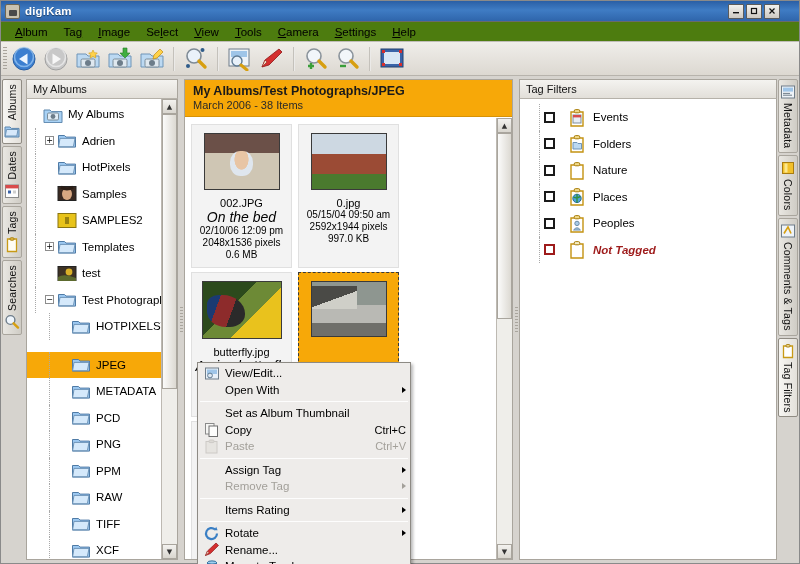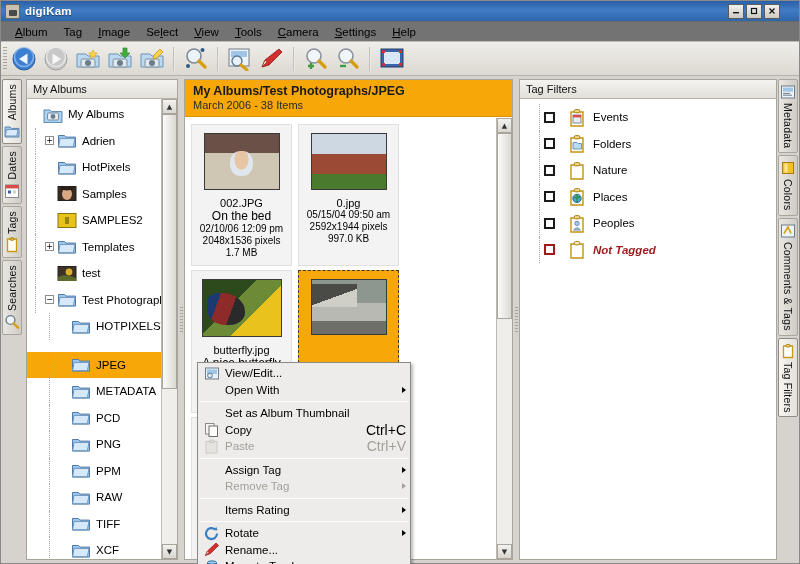--- a/index.html
+++ b/index.html
@@ -58,21 +58,21 @@
     border: 1px solid #5b5b5b;
     border-radius: 1px;
     display: flex; align-items: center; justify-content: center;
     color: #111; font-size: 9px; line-height: 1;
     font-family: "DejaVu Sans", sans-serif;
   }
 
   
   #menubar {
     height: 20px;
-    background: #737373;
+    background: #4d7c0f;
     display: flex; align-items: center;
     padding-left: 6px;
     flex: 0 0 auto;
     border-bottom: 1px solid #c0bdb7;
   }
   .menu-item {
     padding: 2px 8px;
     font-size: 11.5px; color: #000;
   }
   .menu-item u { text-decoration: underline; }
@@ -271,21 +271,21 @@
     background: #f7a808;
     border: 1px dashed #3a3a3a;
   }
   .thumb {
     margin: 0 auto 7px;
     border: 1px solid #3a3a3a;
     display: block;
     background: #bbb;
   }
   .cell .fname { font-size: 11px; color: #000; }
-  .cell .fcap { font-size: 12px; color: #000; }
+  .cell .fcap { font-size: 14px; color: #000; font-style: italic; }
   .cell .fmeta { font-size: 10px; color: #000; line-height: 12px; }
 
   
   .t-baby  { background:
       linear-gradient(to bottom, #6b5048 0 34%, #cfc6b4 34% 100%);
       position: relative; }
   .t-baby::after { content:""; position:absolute; left:34%; top:30%; width:32%; height:46%;
       background: radial-gradient(ellipse at 50% 34%, #e8c5a5 0 42%, #dfe6ee 45% 100%); border-radius:44%; }
   .t-bldg1 { background: linear-gradient(to bottom,#cdd8e2 0 36%, #9b4b35 36% 72%, #4a7a2e 72% 100%); }
   .t-butterfly { background: linear-gradient(135deg,#2c4a1c 0 40%, #6d8a36 40% 62%, #e9c21d 62% 100%); position:relative;}
@@ -336,21 +336,21 @@
   .mi {
     display: flex; align-items: center;
     height: 16.5px;
     padding: 0 4px 0 6px;
     font-size: 11.5px; color: #000;
     position: relative;
   }
   .mi .mi-icon { width: 16px; height: 15px; margin-right: 5px; flex: 0 0 auto; }
   .mi .mi-icon.empty { background: none; }
   .mi .mi-label { flex: 1 1 auto; white-space: nowrap; }
-  .mi .mi-accel { color: #000; font-size: 14px; margin-left: 19px; }
+  .mi .mi-accel { color: #000; font-size: 11px; margin-left: 19px; }
   .mi.disabled .mi-label, .mi.disabled .mi-accel { color: #a3a09a; }
   .mi .arrow {
     width: 0; height: 0;
     border-left: 4px solid #000;
     border-top: 3.5px solid transparent;
     border-bottom: 3.5px solid transparent;
     margin-left: 6px;
   }
   .mi.disabled .arrow { border-left-color: #a3a09a; }
   .msep { height: 1px; background: #c2bfb9; margin: 3px 2px; border-bottom: 1px solid #fdfdfd; }
@@ -720,21 +720,21 @@
           <div class="bn-title">My Albums/Test Photographs/JPEG</div>
           <div class="bn-sub">March 2006 - 38 Items</div>
         </div>
         <div id="grid">
             <div class="cell">
               <div class="thumb t-baby" style="width: 76px; height: 57px;"></div>
               <div class="fname">002.JPG</div>
               <div class="fcap">On the bed</div>
               <div class="fmeta">02/10/06 12:09 pm</div>
               <div class="fmeta">2048x1536 pixels</div>
-              <div class="fmeta">1.7 MB</div>
+              <div class="fmeta">0.6 MB</div>
             </div>
             <div class="cell">
               <div class="thumb t-bldg1" style="width: 76px; height: 57px;"></div>
               <div class="fname">0.jpg</div>
               <div class="fmeta">05/15/04 09:50 am</div>
               <div class="fmeta">2592x1944 pixels</div>
               <div class="fmeta">997.0 KB</div>
             </div>
             <div class="cell">
               <div class="thumb t-butterfly" style="width: 80px; height: 58px;"></div>

